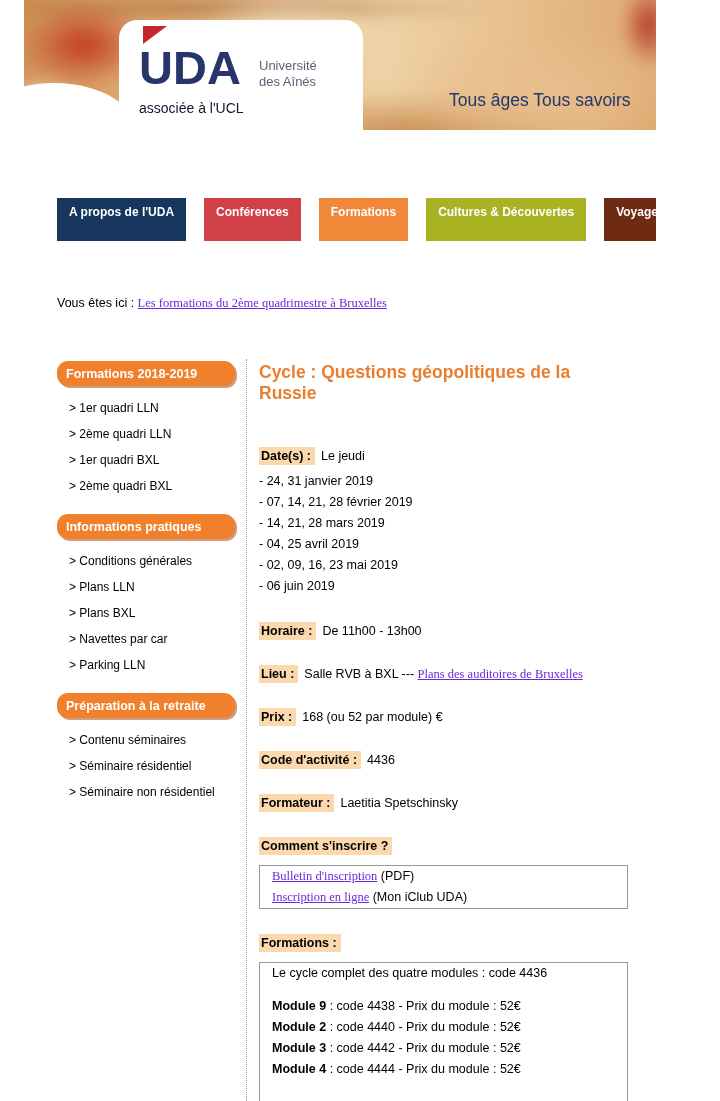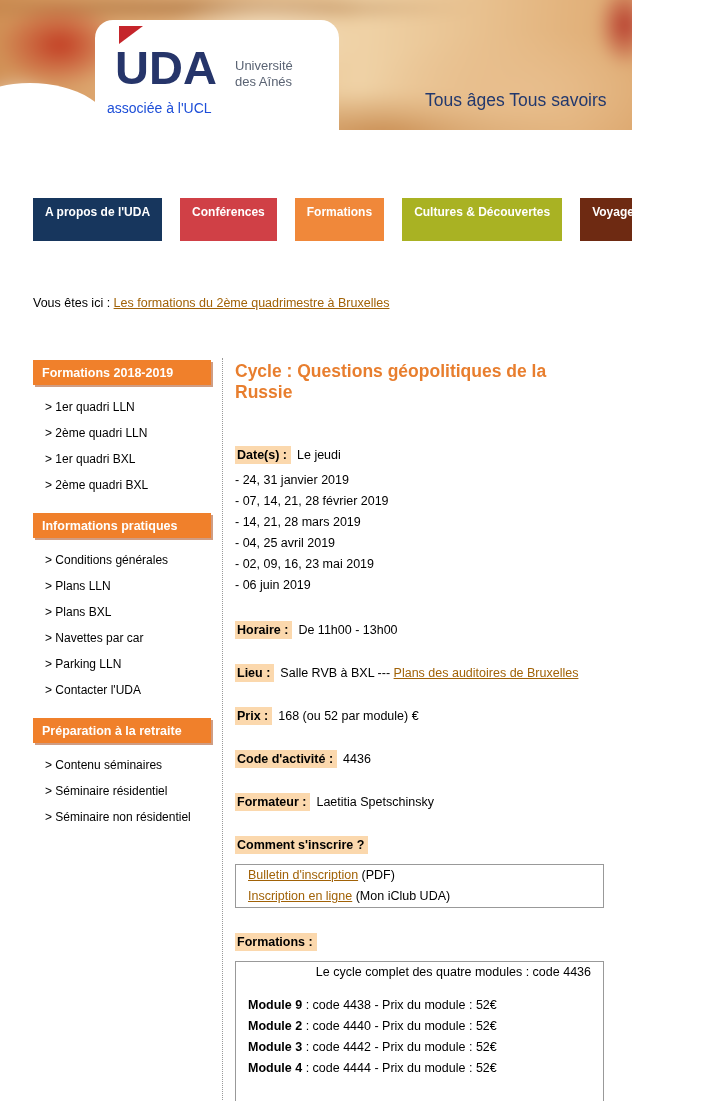--- a/index.html
+++ b/index.html
@@ -1,18 +1,18 @@
 <!DOCTYPE html>
 <html><head>
 <meta charset="utf-8">
 <style>
   * { margin:0; padding:0; box-sizing:border-box; }
   html,body { background:#fff; }
   body { font-family:"Liberation Sans","DejaVu Sans",sans-serif; font-size:12px; color:#000; }
-  .page { position:relative; width:632px; height:1101px; overflow:hidden; background:#fff; }
+  .page { position:relative; width:632px; height:1101px; overflow:hidden; background:#fff;margin-left:24px; }
 
   
   .banner { position:relative; width:720px; height:130px; overflow:hidden; background:#dfb183; }
   .banner-bg { position:absolute; left:-30px; top:-30px; right:-30px; bottom:-30px;
     background:
       radial-gradient(ellipse 90px 60px at 90px 75px, #c23b22 0%, rgba(194,59,34,0) 70%),
       radial-gradient(ellipse 70px 50px at 45px 140px, #f4ece0 0%, rgba(244,236,224,0) 70%),
       radial-gradient(ellipse 140px 70px at 290px 70px, #f7e7cb 0%, rgba(247,231,203,0) 70%),
       radial-gradient(ellipse 40px 60px at 655px 55px, #b5372a 0%, rgba(181,55,42,0) 70%),
       radial-gradient(ellipse 30px 50px at 685px 50px, #f6f1e6 0%, rgba(246,241,230,0) 70%),
@@ -24,55 +24,55 @@
     filter: blur(7px); z-index:0; }
   .banner-corner { position:absolute; left:-55px; bottom:-58px; width:170px; height:105px;
     background:#fff; border-radius:50%; z-index:1; }
   .logo-box { position:absolute; left:95px; top:20px; width:244px; height:110px;
     background:#fff; border-radius:18px 18px 0 0; z-index:2; }
   .logo-triangle { position:absolute; left:24px; top:6px; width:0; height:0;
     border-top:18px solid #c5252b; border-right:24px solid transparent; }
   .logo-main { position:absolute; left:20px; top:24px; font-size:47px; font-weight:bold;
     color:#26356a; line-height:1; letter-spacing:0; }
   .logo-sub { position:absolute; left:140px; top:38px; font-size:13px; color:#5a6373; line-height:16px; }
-  .logo-ucl { position:absolute; left:12px; top:80px; font-size:14px; color:#1d4ed8; }
+  .logo-ucl { position:absolute; left:20px; top:80px; font-size:14px; color:#0f172a; }
   .tagline { position:absolute; left:425px; top:90px; font-size:17.5px; color:#22386d; z-index:2; }
 
   
   .nav { display:flex; gap:18px; margin:68px 0 0 33px; width:760px; }
   .nav-btn { flex:0 0 auto; padding:7px 12px 22px; color:#fff; font-weight:bold; font-size:12px;
     text-decoration:none; white-space:nowrap; cursor:pointer; }
 
   
   .breadcrumb { margin:55px 0 0 33px; font-size:12.5px; }
-  .blue-link { color:#a16207; text-decoration:underline; cursor:pointer; }
+  .blue-link { color:#6d28d9; text-decoration:underline; cursor:pointer;font-family:Liberation Serif, serif; }
 
   
   .content { display:flex; align-items:flex-start; margin:48px 0 0 33px; }
   .sidebar { flex:0 0 178px; width:178px; }
   .main { flex:1; border-left:1px dotted #999; margin-left:11px; padding:0 28px 0 12px; min-height:756px; }
 
   
-  .side-entry { display:block; text-decoration:none; color:#000; cursor:pointer; }
+  .side-entry { display:block; text-decoration:none; color:#000; cursor:pointer;border-radius:11px; }
   .side-entry.item { padding:6px 0 6px 12px; font-size:12px; }
   .side-entry.header { background:#f0802b; color:#fff; font-weight:bold; font-size:12.5px;
     padding:6px 9px 5px; margin:15px 0 9px; box-shadow:2px 2px 0 rgba(160,60,10,.5); }
   .side-entry.header:first-child { margin-top:2px; }
 
   
   .title { font-size:17.5px; color:#e87e2e; font-weight:bold; margin:3px 0 44px; }
   .field { margin-bottom:26px; font-size:12.5px; line-height:17px; }
   .hl { background:#fbd8ad; font-weight:bold; padding:2px 4px 2px 2px; }
   .val { margin-left:6px; }
   .date-lines { margin-top:6px; }
   .date-line { line-height:21px; }
   .box { border:1px solid #999; margin-top:10px; padding:0 12px; }
   .box-line { line-height:21px; }
   .desc-box { padding-bottom:60px; }
-  .desc-intro { line-height:21px;text-align:right; }
+  .desc-intro { line-height:21px; }
   .modules { margin-top:12px; }
   .module-line { line-height:21px; }
 </style>
 </head>
 <body>
 
 <div class="page">
 
   <header class="banner">
     <div class="banner-bg"></div>
@@ -110,21 +110,20 @@
         <a class="side-entry item">&gt; 1er quadri LLN</a>
         <a class="side-entry item">&gt; 2ème quadri LLN</a>
         <a class="side-entry item">&gt; 1er quadri BXL</a>
         <a class="side-entry item">&gt; 2ème quadri BXL</a>
         <a class="side-entry header">Informations pratiques</a>
         <a class="side-entry item">&gt; Conditions générales</a>
         <a class="side-entry item">&gt; Plans LLN</a>
         <a class="side-entry item">&gt; Plans BXL</a>
         <a class="side-entry item">&gt; Navettes par car</a>
         <a class="side-entry item">&gt; Parking LLN</a>
-        <a class="side-entry item">&gt; Contacter l'UDA</a>
         <a class="side-entry header">Préparation à la retraite</a>
         <a class="side-entry item">&gt; Contenu séminaires</a>
         <a class="side-entry item">&gt; Séminaire résidentiel</a>
         <a class="side-entry item">&gt; Séminaire non résidentiel</a>
       </nav>
 
     <main class="main">
       <h1 class="title">Cycle : Questions géopolitiques de la Russie</h1>
 
       <div class="field">

